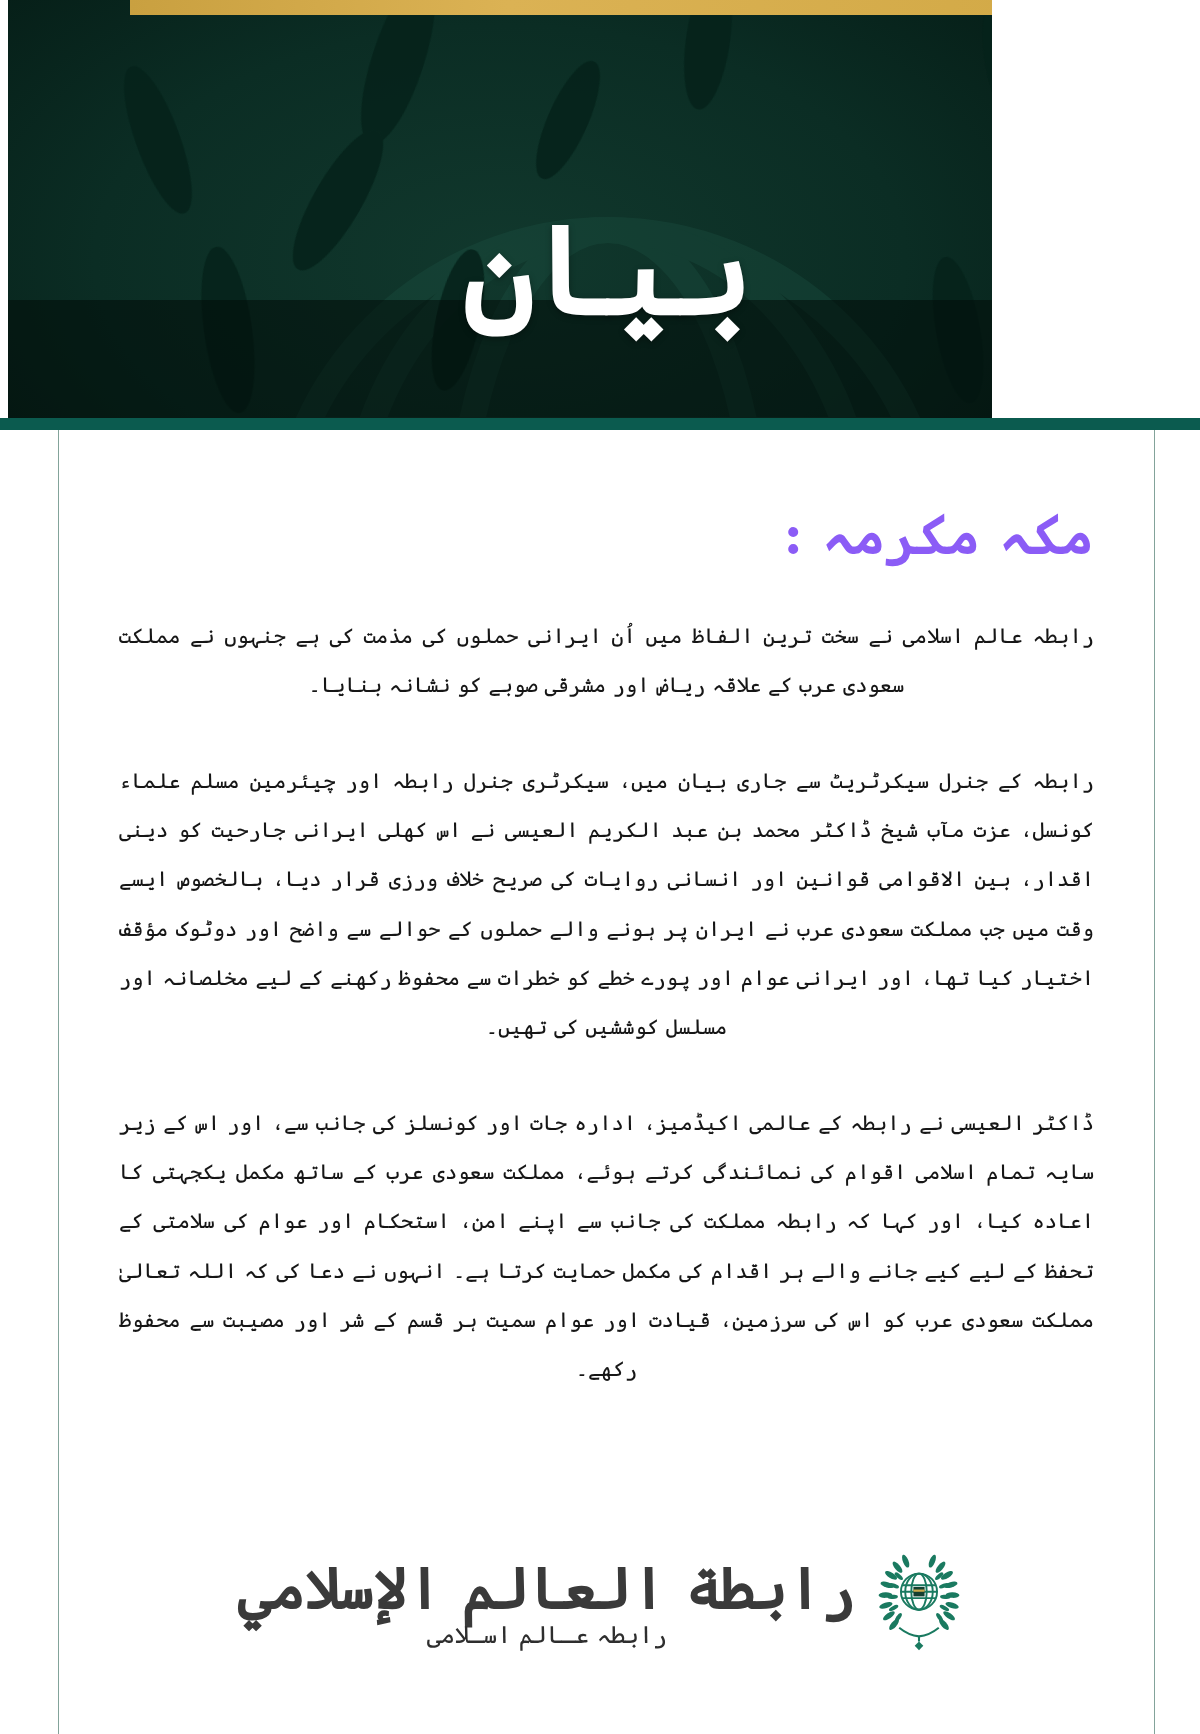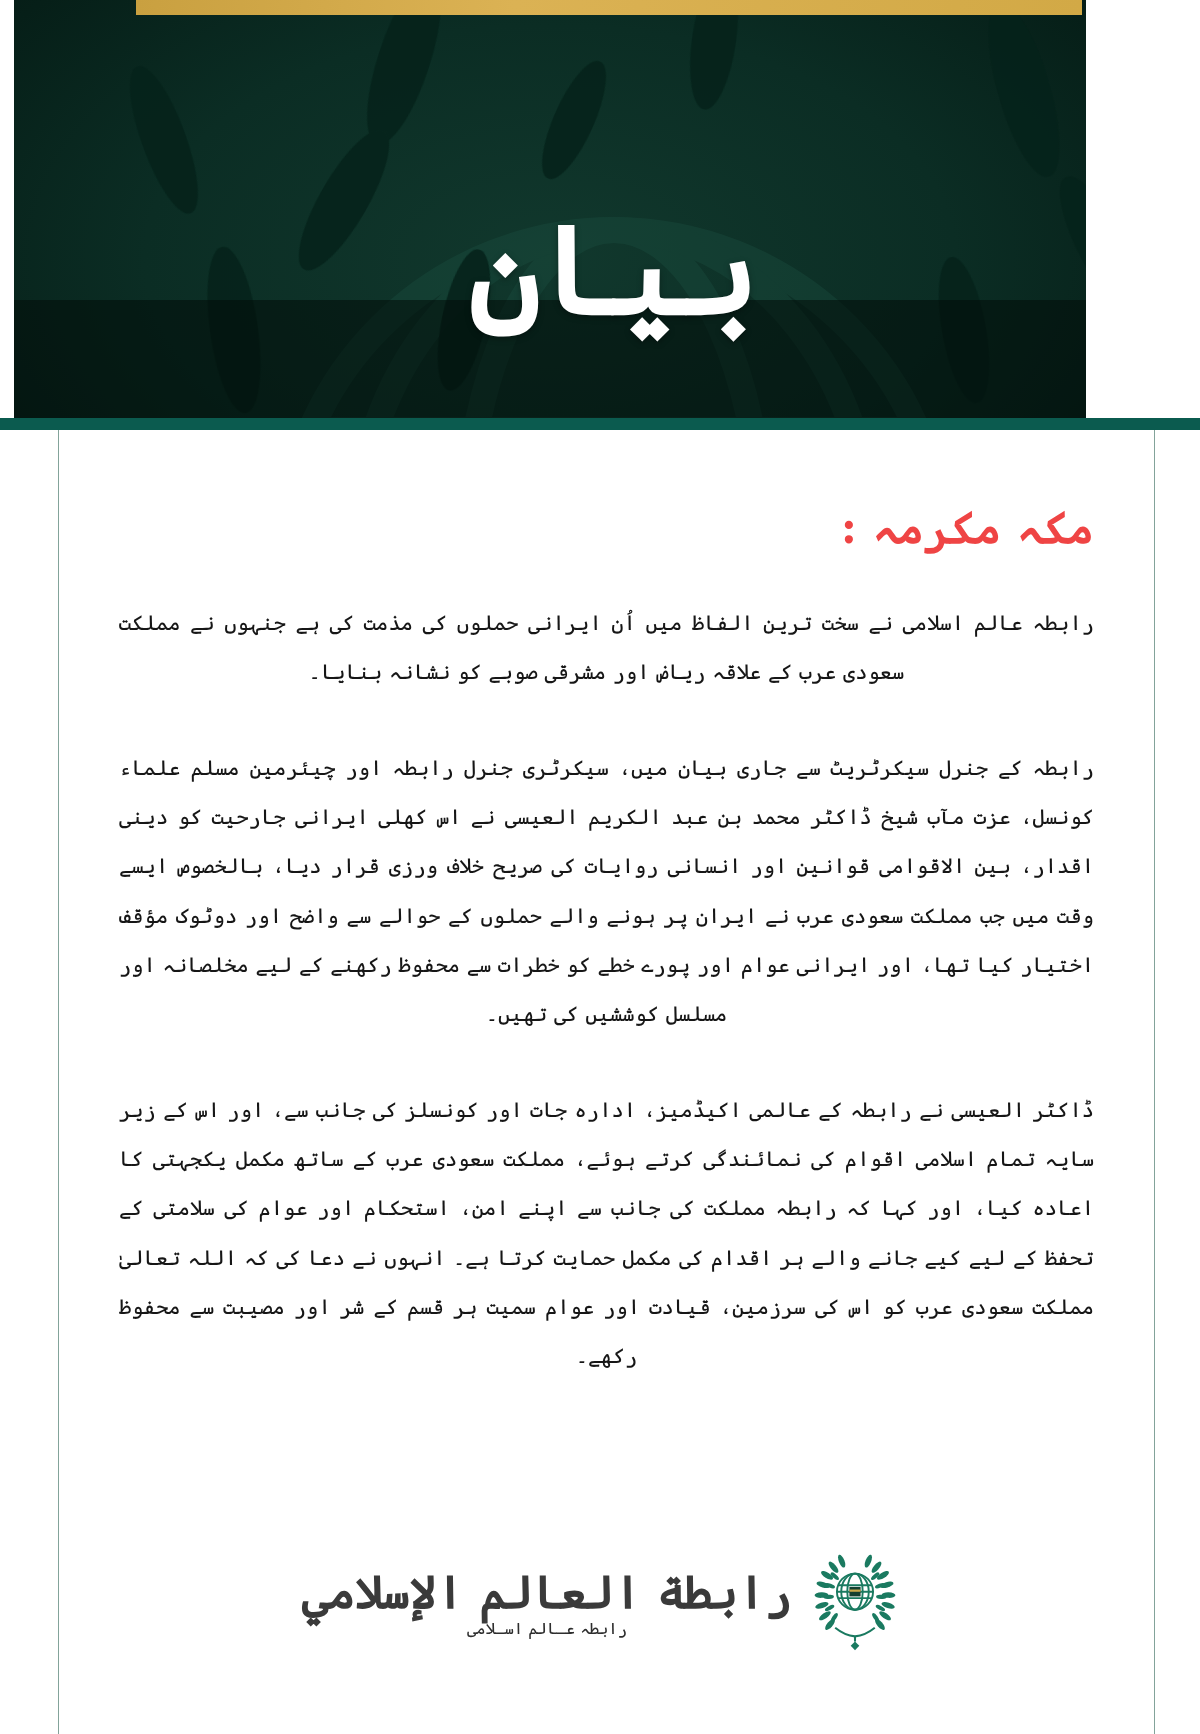--- a/index.html
+++ b/index.html
@@ -5,21 +5,21 @@
   * { margin:0; padding:0; box-sizing:border-box; }
   html,body { background:#ffffff; }
   body { font-family:"DejaVu Serif", serif; }
   .page {
     position:relative; width:1200px; height:1734px;
     background:#ffffff; overflow:hidden; margin:0 auto;
   }
 
   
   .header {
-    position:absolute; left:14px; top:0; width:1072px; height:418px;
+    position:absolute; left:8px; top:0; width:984px; height:418px;
     background:
       radial-gradient(ellipse 900px 520px at 50% 62%, #11382d 0%, #0b2d24 45%, #061f18 75%, #03140e 100%),
       #0a2b22;
     overflow:hidden;
   }
   .header-deco { position:absolute; left:0; top:0; width:1200px; height:418px; }
   .gold-bar {
     position:absolute; left:122px; top:0; width:946px; height:15px;
     background:linear-gradient(90deg,#c9a040,#dbb254 40%,#d2a946);
   }
@@ -45,44 +45,44 @@
 
   
   .content {
     position:absolute; left:59px; top:430px; width:1095px;
     padding:72px 60px 0 60px;
     direction:rtl;
     color:#1b1b1b;
   }
   .location-heading {
     text-align:right;
-    font-size:44px; font-weight:700; color:#ef4444;
+    font-size:54px; font-weight:700; color:#8b5cf6;
     margin-bottom:46px;
     direction:rtl;
   }
   .para {
     font-size:21px; line-height:2.35;
     text-align:justify; text-align-last:center;
     color:#161616;
     margin-bottom:46px;
     direction:rtl;
   }
 
   
   .logo-block {
     position:absolute; left:0; top:1552px; width:1200px;
     display:flex; align-items:center; justify-content:center; gap:20px;
   }
   .logo-text { text-align:center; direction:rtl; }
   .logo-calligraphy {
-    font-size:46px; font-weight:700; color:#3a3a3a; line-height:1.15;
+    font-size:58px; font-weight:700; color:#3a3a3a; line-height:1.15;
     letter-spacing:1px;
   }
   .logo-subtitle {
-    margin-top:0; font-size:16px; color:#2e2e2e; letter-spacing:6px;
+    margin-top:0; font-size:24px; color:#2e2e2e; letter-spacing:6px;
   }
   .emblem { width:86px; height:100px; flex:0 0 auto; }
 </style>
 </head>
 <body>
 
 <div class="page">
 
   <div class="header">
     <svg class="header-deco" viewBox="0 0 1200 418" xmlns="http://www.w3.org/2000/svg" aria-hidden="true">

